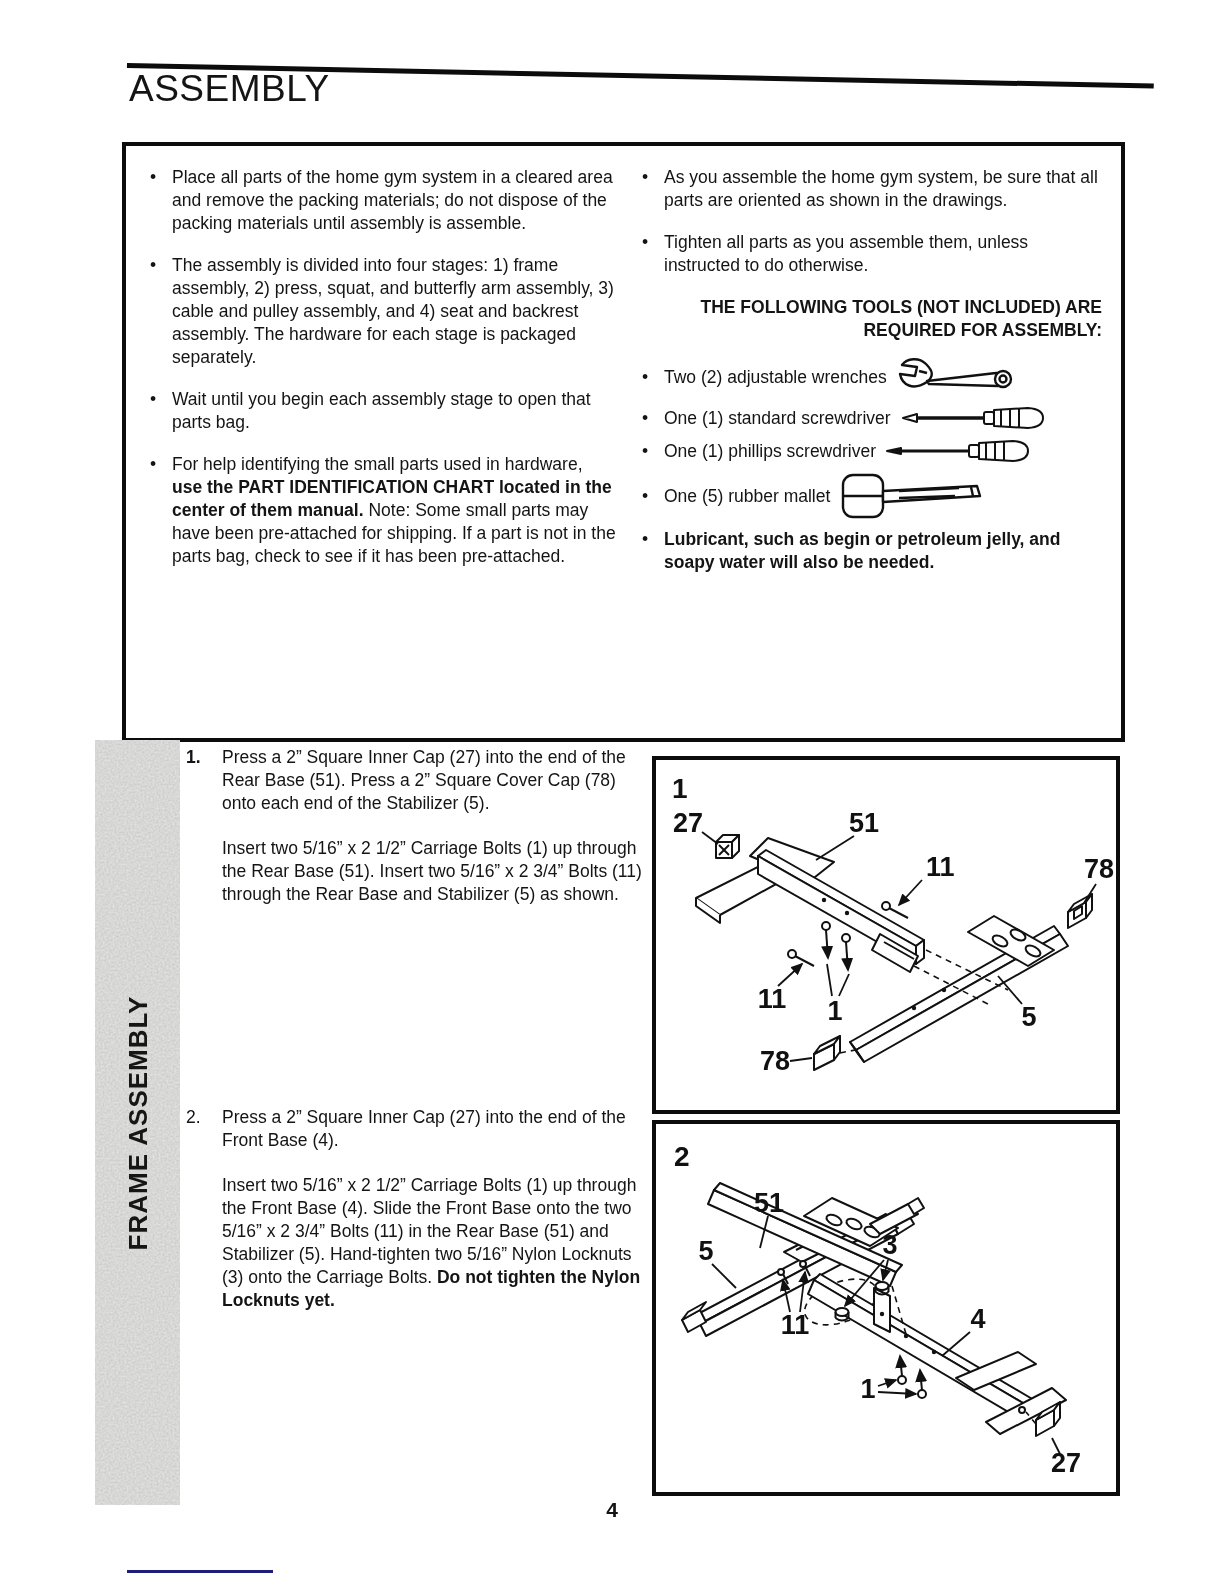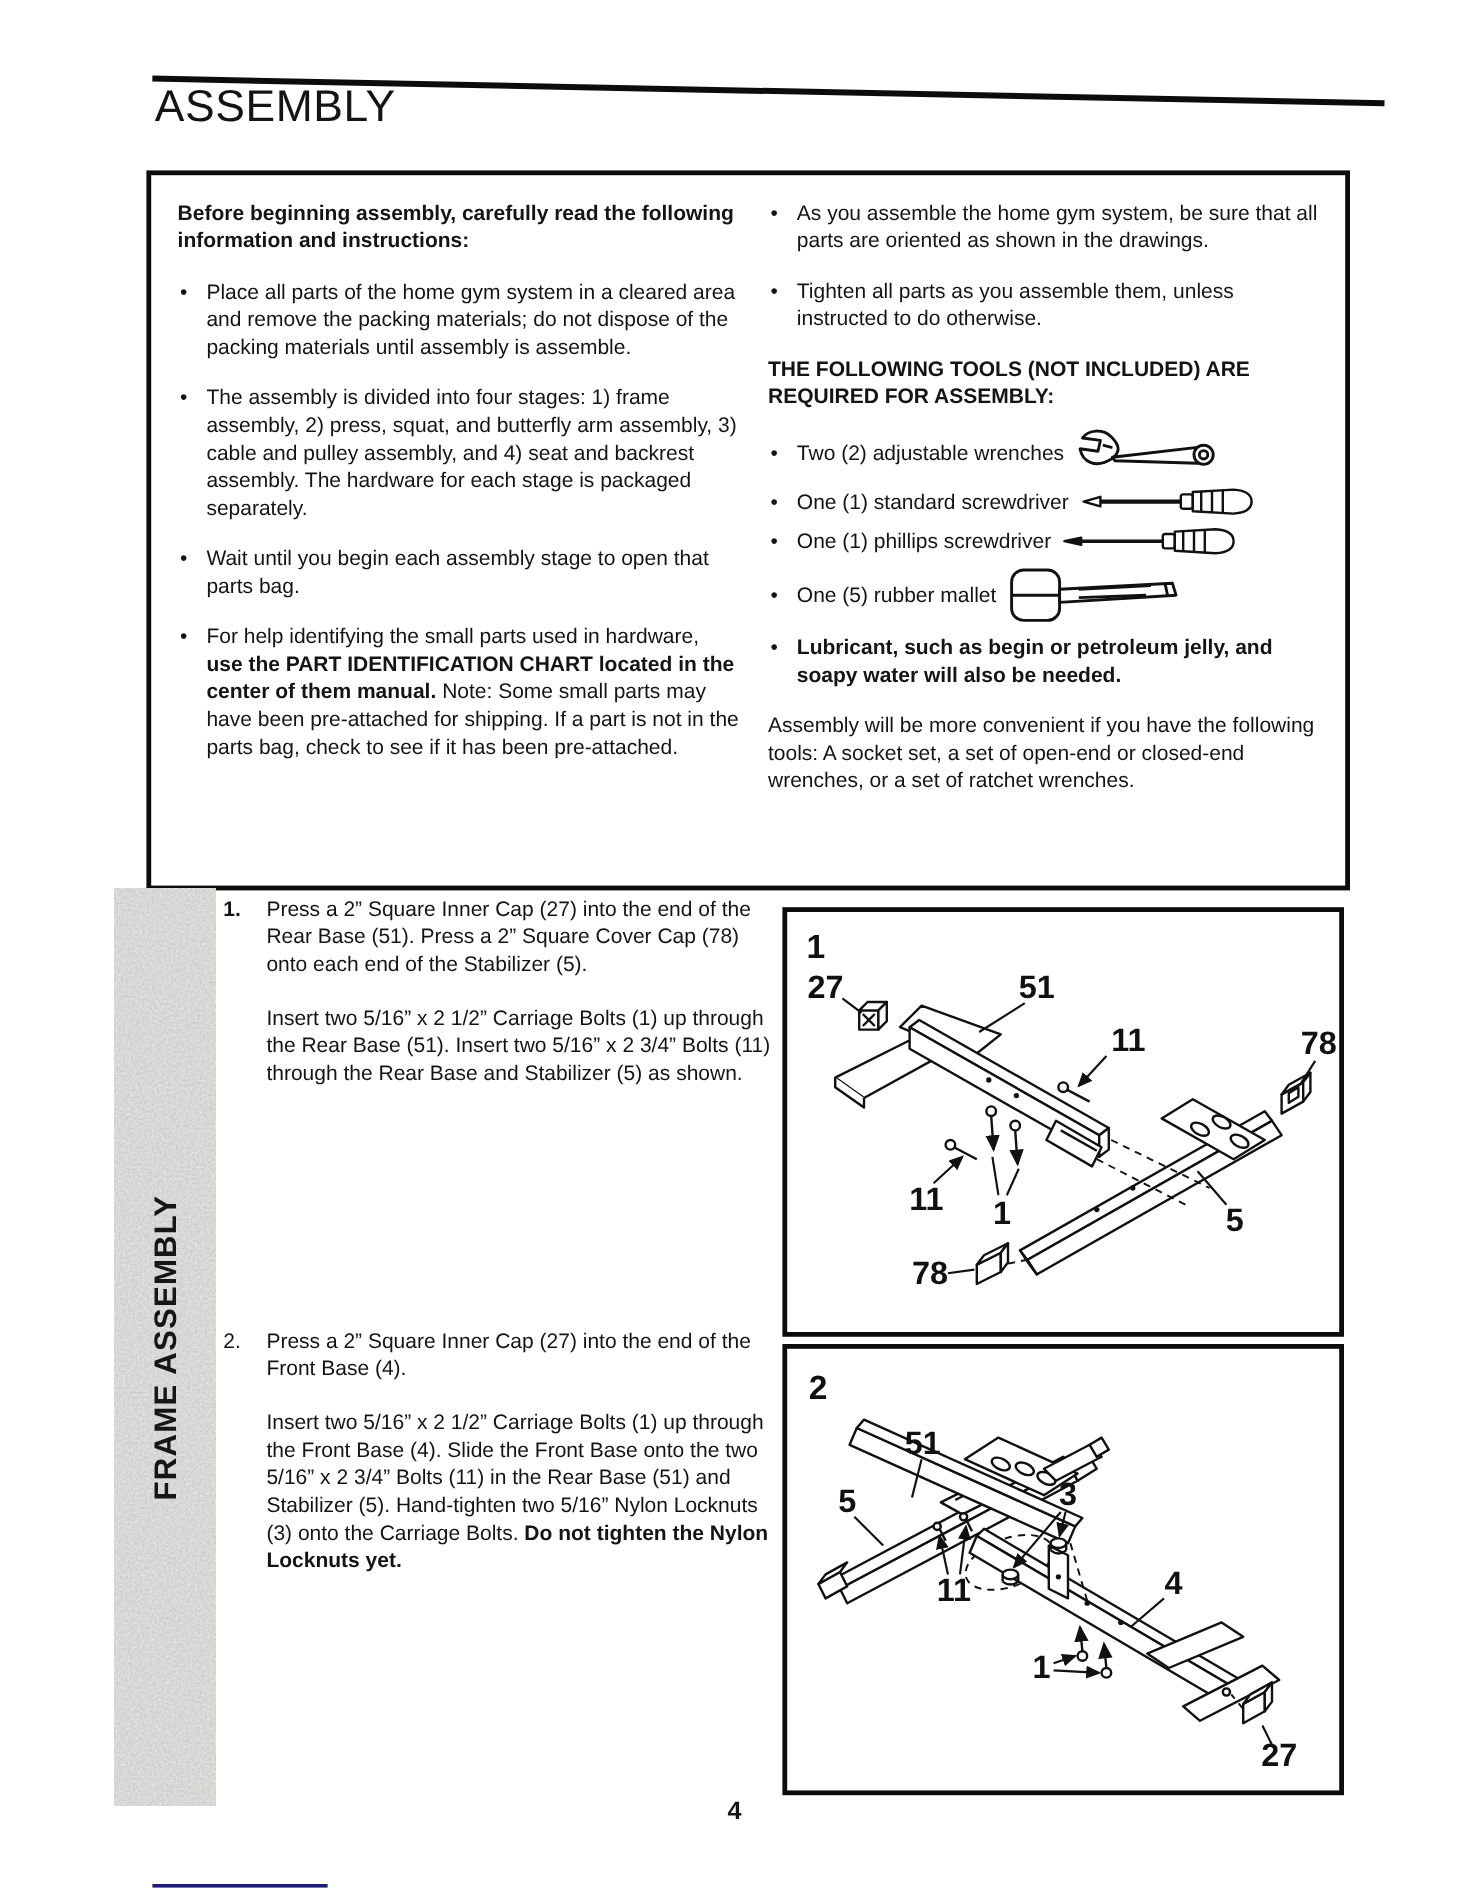--- a/index.html
+++ b/index.html
@@ -14,21 +14,21 @@
     background:#0c0c0c; transform:rotate(1.15deg); transform-origin:left top; }
   .page-title { position:absolute; left:129px; top:68px; font-size:37px; font-weight:400; letter-spacing:.5px; }
   .info-box { position:absolute; left:122px; top:142px; width:1003px; height:600px; border:4px solid #0c0c0c; }
   .col { position:absolute; top:20px; font-size:17.5px; line-height:23px; }
   .col-left  { left:22px;  width:468px; }
   .col-right { left:514px; width:462px; }
   .intro { font-weight:700; margin-bottom:20px; }
   .bullet { display:flex; margin-bottom:19px; }
   .bullet .dot { width:24px; flex:none; padding-left:2px; }
   .bullet .btext { flex:1; }
-  .tools-heading { font-weight:700; margin:4px 0 14px 0; }
+  .tools-heading { font-weight:700; margin:4px 0 14px 0;text-align:right; }
   .tool-row { display:flex; align-items:center; margin-bottom:7px; }
   .tool-row .dot { width:24px; flex:none; padding-left:2px; }
   .tool-label { font-weight:400; white-space:nowrap; }
   .tool-icon { margin-left:9px; flex:none; }
   .closing { margin-top:14px; }
   .step { position:absolute; display:flex; font-size:17.5px; line-height:23px; width:458px; }
   .step-1 { left:186px; top:746px; }
   .step-2 { left:186px; top:1106px; }
   .step-num { width:36px; flex:none; }
   .step-body { flex:1; }
@@ -51,21 +51,20 @@
   .bottom-rule { position:absolute; left:127px; top:1570px; width:146px; height:3px; background:#1e1e78; }
 </style>
 </head>
 <body>
 
 <div class="top-rule"></div>
 <div class="page-title">ASSEMBLY</div>
 
 <div class="info-box">
   <div class="col col-left">
-    <div class="intro"><span class="b">Before beginning assembly, carefully read the following information and instructions:</span></div>
     <div class="bullet">
       <span class="dot">•</span>
       <span class="btext"><span>Place all parts of the home gym system in a cleared area and remove the packing materials; do not dispose of the packing materials until assembly is assemble.</span></span>
     </div>
     <div class="bullet">
       <span class="dot">•</span>
       <span class="btext"><span>The assembly is divided into four stages: 1) frame assembly, 2) press, squat, and butterfly arm assembly, 3) cable and pulley assembly, and 4) seat and backrest assembly. The hardware for each stage is packaged separately.</span></span>
     </div>
     <div class="bullet">
       <span class="dot">•</span>
@@ -142,21 +141,20 @@
           <line x1="60" y1="20" x2="120" y2="17"></line>
             <line x1="60" y1="27" x2="116" y2="25"></line>
           <line x1="132" y1="16" x2="134" y2="25"></line>
         </g>
       </svg>
     </div>
     <div class="bullet" style="margin-top:6px">
       <span class="dot">•</span>
       <span class="btext b">Lubricant, such as begin or petroleum jelly, and soapy water will also be needed.</span>
     </div>
-    <div class="closing"><span>Assembly will be more convenient if you have the following tools: A socket set, a set of open-end or closed-end wrenches, or a set of ratchet wrenches.</span></div>
   </div>
 </div>
 
 <div class="side-strip">
   <svg width="85" height="765">
     <filter id="grain" x="0" y="0" width="100%" height="100%">
       <feTurbulence type="fractalNoise" baseFrequency="0.5" numOctaves="3" seed="7"></feTurbulence>
       <feColorMatrix type="matrix" values="0 0 0 0 0.42  0 0 0 0 0.42  0 0 0 0 0.42  0 0 0 0.6 0"></feColorMatrix>
     </filter>
     <rect width="85" height="765" filter="url(#grain)"></rect>

